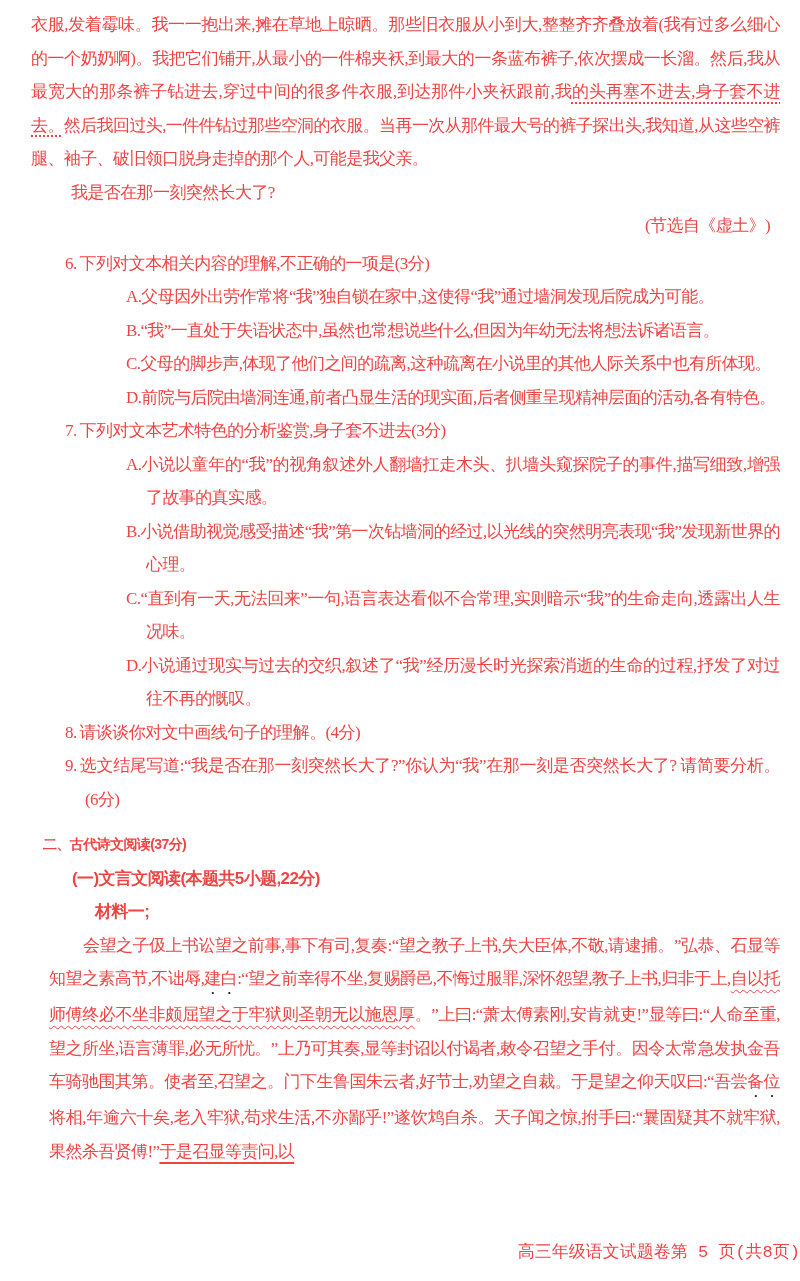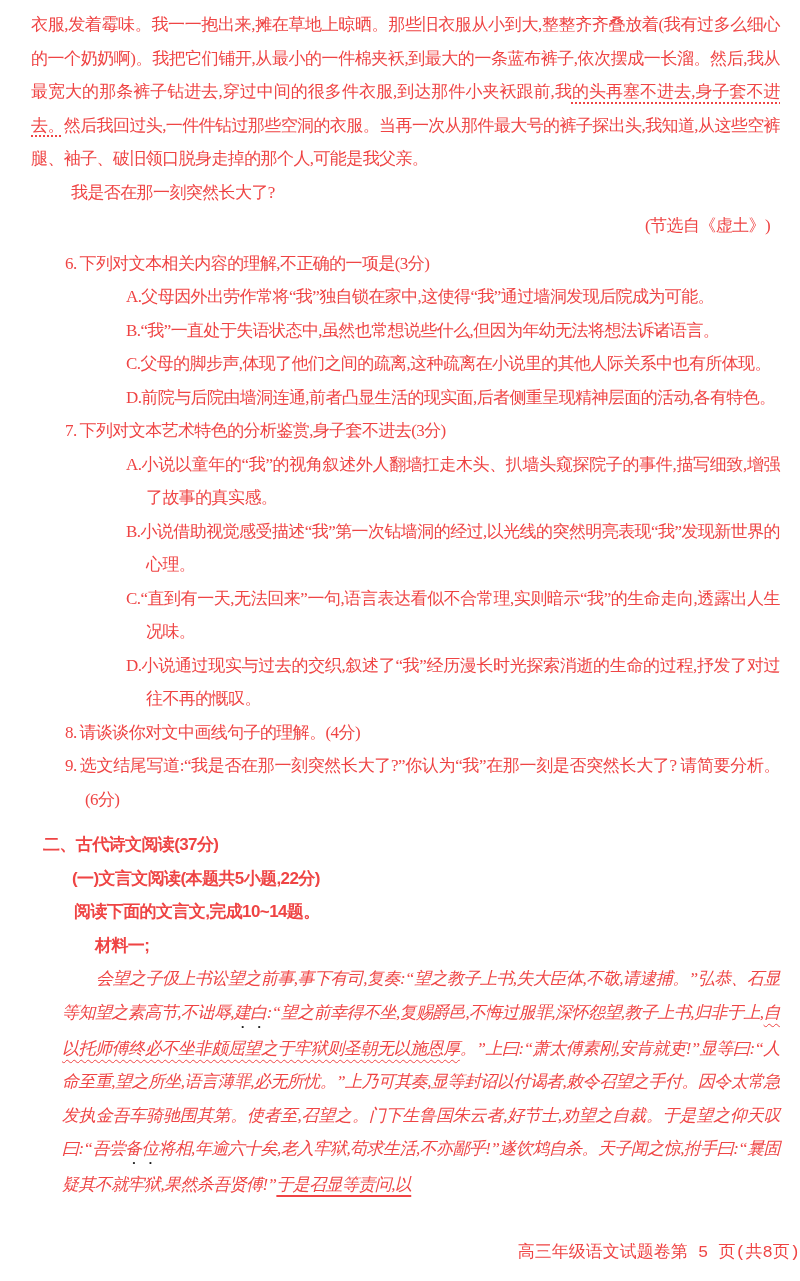--- a/index.html
+++ b/index.html
@@ -21,30 +21,30 @@
   .jst { text-align: justify; }
   .indent2 { text-indent: 40px; }
   .attribution { text-align: right; padding-right: 10px; }
   .questions { margin-top: 4px; }
   .question { margin-left: 34px; }
   .q-hang { margin-left: 34px; padding-left: 20px; text-indent: -20px; }
   .option { margin-left: 95px; padding-left: 20px; text-indent: -20px; }
   .q-num { margin-right: 3px; }
   .sec2-heading {
     margin-top: 12px; margin-left: 12px;
-    font-weight: bold; font-size: 17px;
+    font-weight: bold; font-size: 14px;
     font-family: "Liberation Sans", "DejaVu Sans", sans-serif;
   }
   .sec2-sub { margin-left: 41px; font-weight: bold;
     font-family: "Liberation Sans", "DejaVu Sans", sans-serif; }
   .sec2-instr { margin-left: 43px; font-weight: bold;
     font-family: "Liberation Sans", "DejaVu Sans", sans-serif; }
   .material-label { margin-left: 64px; font-weight: bold;
     font-family: "Liberation Sans", "DejaVu Sans", sans-serif; }
-  .classical { margin-left: 31px; text-indent: 34px; font-style: italic; }
+  .classical { margin-left: 18px; text-indent: 34px; }
   .footer {
     position: absolute; left: 0; right: 0; top: 1236px;
     text-align: right; letter-spacing: 0; font-family: Liberation Mono, monospace;
   }
   
   .seg-dash { text-decoration: underline dotted; text-decoration-thickness: 1.5px; text-underline-offset: 5px; }
   .seg-wavy { text-decoration: underline wavy; text-decoration-thickness: 1px; text-underline-offset: 5px; }
   .seg-line { text-decoration: underline; text-decoration-thickness: 1.5px; text-underline-offset: 5px; }
   .seg-dots {
     -webkit-text-emphasis: filled dot #151515;
@@ -84,20 +84,19 @@
 
     <p class="jst q-hang"><span class="q-num">8.</span><span>请谈谈你对文中画线句子的理解。(4分)</span></p>
 
     <p class="jst q-hang"><span class="q-num">9.</span><span>选文结尾写道:“我是否在那一刻突然长大了?”你认为“我”在那一刻是否突然长大了? 请简要分析。(6分)</span></p>
 
   </section>
 
   <section>
     <p class="sec2-heading">二、古代诗文阅读(37分)</p>
     <p class="sec2-sub">(一)文言文阅读(本题共5小题,22分)</p>
-    <p class="sec2-instr">阅读下面的文言文,完成10~14题。</p>
     <p class="material-label">材料一;</p>
     <p class="jst classical"><span>会望之子伋上书讼望之前事,事下有司,复奏:“望之教子上书,失大臣体,不敬,请逮捕。”弘恭、石显等知望之素高节,不诎辱,</span><span class="seg-dots">建白</span><span>:“望之前幸得不坐,复赐爵邑,不悔过服罪,深怀怨望,教子上书,归非于上,</span><span class="seg-wavy">自以托师傅终必不坐非颇屈望之于牢狱则圣朝无以施恩厚</span><span>。”上曰:“萧太傅素刚,安肯就吏!”显等曰:“人命至重,望之所坐,语言薄罪,必无所忧。”上乃可其奏,显等封诏以付谒者,敕令召望之手付。因令太常急发执金吾车骑驰围其第。使者至,召望之。门下生鲁国朱云者,好节士,劝望之自裁。于是望之仰天叹曰:“吾尝</span><span class="seg-dots">备位</span><span>将相,年逾六十矣,老入牢狱,苟求生活,不亦鄙乎!”遂饮鸩自杀。天子闻之惊,拊手曰:“曩固疑其不就牢狱,果然杀吾贤傅!”</span><span class="seg-line">于是召显等责问,以</span></p>
   </section>
 
   <p class="footer">高三年级语文试题卷第  5  页(共8页)</p>
 
 </div>
 
 </body></html>

